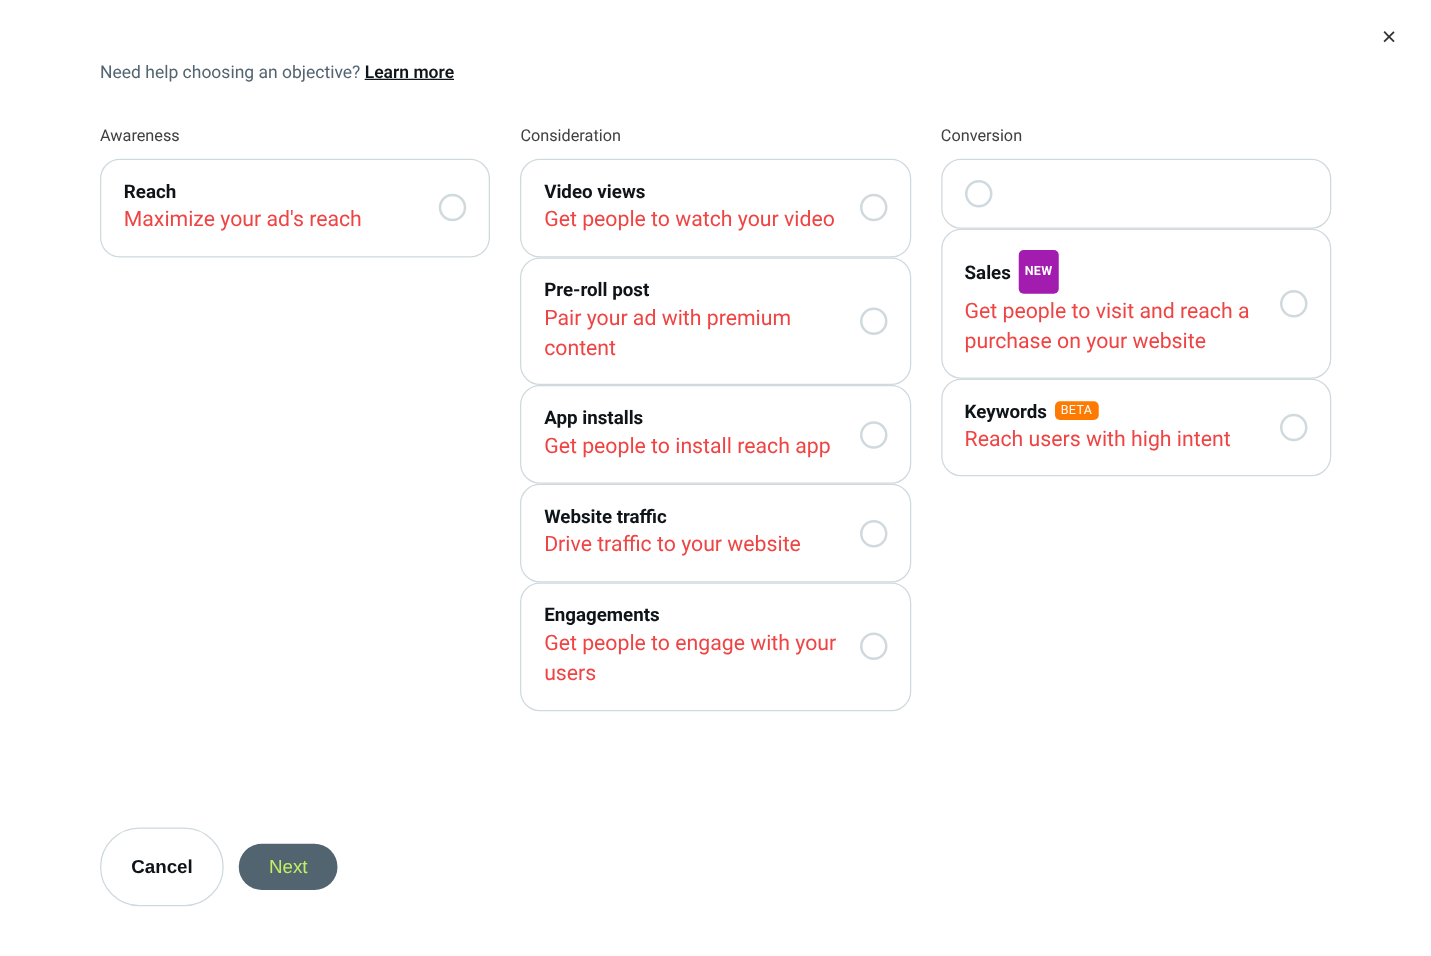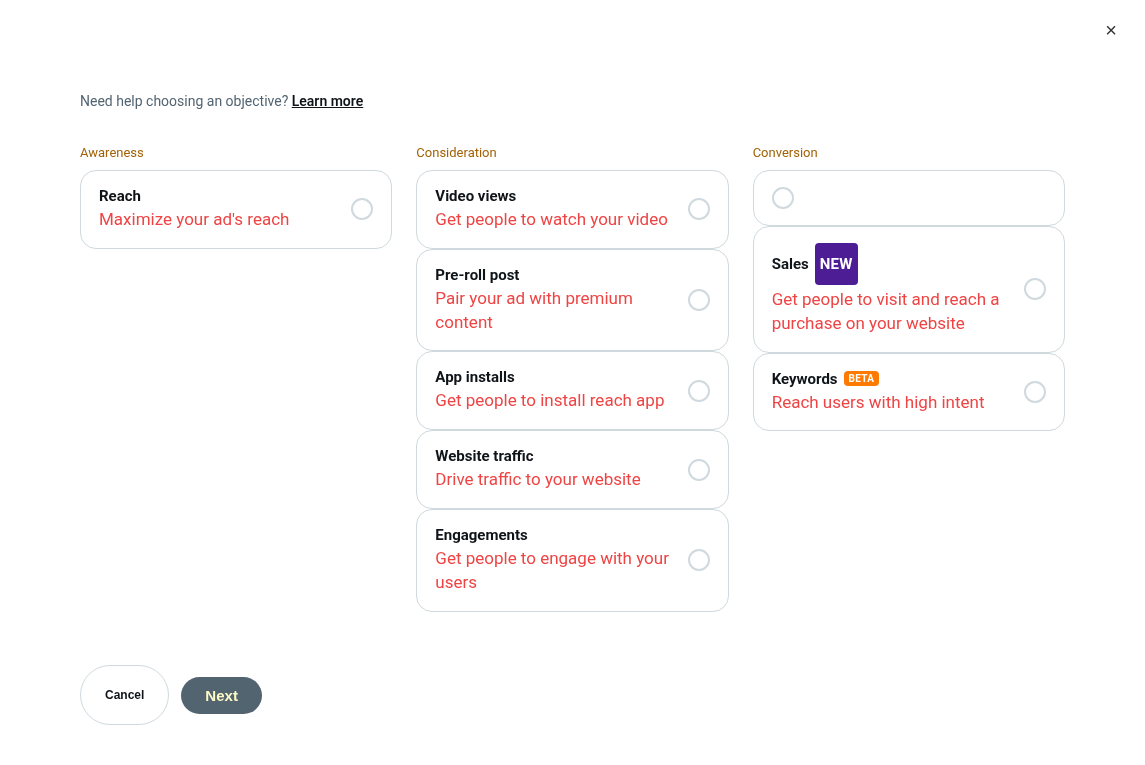--- a/index.html
+++ b/index.html
@@ -43,39 +43,38 @@
       font-size: 30px;
       font-weight: 800;
       color: #0f1419;
       margin-bottom: 14px;
     }
 
     .subtitle {
       font-size: 14px;
       color: #536471;
       margin-bottom: 36px;
-      margin-top: 43px;
     }
 
     .subtitle a {
       color: #0f1419;
       text-decoration: underline;
       font-weight: 600;
     }
 
     .columns {
       display: grid;
       grid-template-columns: 1fr 1fr 1fr;
       gap: 24px;
       align-items: start;
     }
 
     .column-label {
       font-size: 13px;
-      color: #a16207;
+      color: #404040;
       margin-bottom: 10px;
       font-weight: 400;
     }
 
     .option-card {
       border: 1.5px solid #cfd9de;
       border-radius: 16px;
       padding: 16px 18px;
       display: flex;
       align-items: center;
@@ -114,69 +113,69 @@
       width: 22px;
       height: 22px;
       border-radius: 50%;
       border: 2px solid #cfd9de;
       flex-shrink: 0;
       background: #fff;
     }
 
     .badge-new {
       display: inline-block;
-      background: #4c1d95;
+      background: #a21caf;
       color: #fff;
-      font-size: 15px;
+      font-size: 10px;
       font-weight: 700;
       padding: 12px 5px;
       border-radius: 4px;
       letter-spacing: 0.3px;
     }
 
     .badge-beta {
       display: inline-block;
       background: #ff7a00;
       color: #fff;
       font-size: 10px;
-      font-weight: 700;
+      font-weight: 400;
       padding: 2px 5px;
       border-radius: 4px;
       letter-spacing: 0.3px;
       text-align: right;
     }
 
     .footer {
       position: absolute;
       bottom: 40px;
       left: 80px;
       display: flex;
       gap: 12px;
       align-items: center;
     }
 
     .btn-cancel {
       background: #fff;
       border: 1.5px solid #cfd9de;
       border-radius: 9999px;
       padding: 22px 24px;
-      font-size: 12px;
+      font-size: 15px;
       font-weight: 700;
       color: #0f1419;
       cursor: pointer;
     }
 
     .btn-next {
       background: #536471;
       border: none;
       border-radius: 9999px;
       padding: 10px 24px;
       font-size: 15px;
-      font-weight: 700;
-      color: #fef9c3;
+      font-weight: 400;
+      color: #bef264;
       cursor: pointer;
     }
   </style>
 </head>
 <body>
 
 <div class="modal">
   <button class="close-btn">×</button>
 
 

